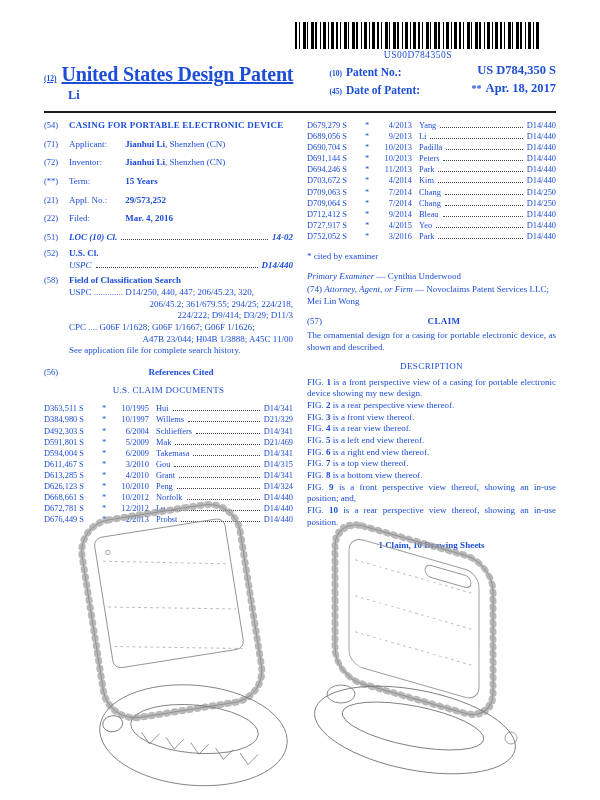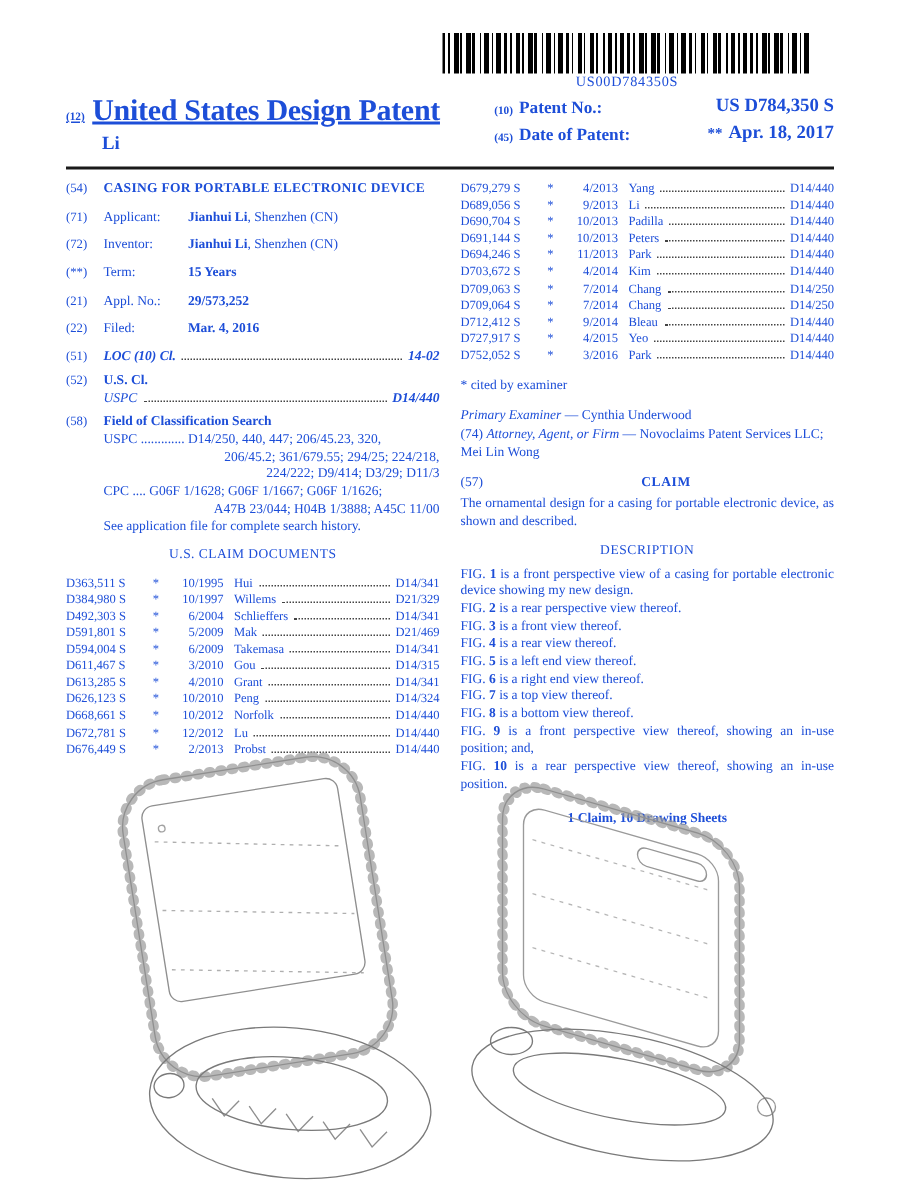--- a/index.html
+++ b/index.html
@@ -189,20 +189,24 @@
 </span>
           <span class="search-lines">
   <div>CPC .... G06F 1/1628; G06F 1/1667; G06F 1/1626;</div>
 
   <div>A47B 23/044; H04B 1/3888; A45C 11/00</div>
 </span>
           <span style="display:block">See application file for complete search history.</span>
         </span>
       </div>
 
+      <div class="sect" style="margin-top:10px; margin-bottom:3px;">
+        <span class="num">(56)</span>
+        <span class="refs-head">References Cited</span>
+      </div>
       <div class="refs-sub">U.S. CLAIM DOCUMENTS</div>
 
       <div class="ref-table">
   <div class="ref-row">
     <span class="ref-no">D363,511 S</span>
     <span class="ref-star">*</span>
     <span class="ref-date">10/1995</span>
     <span class="ref-name">Hui</span>
     <span class="dots"></span>
     <span class="ref-cls">D14/341</span>

